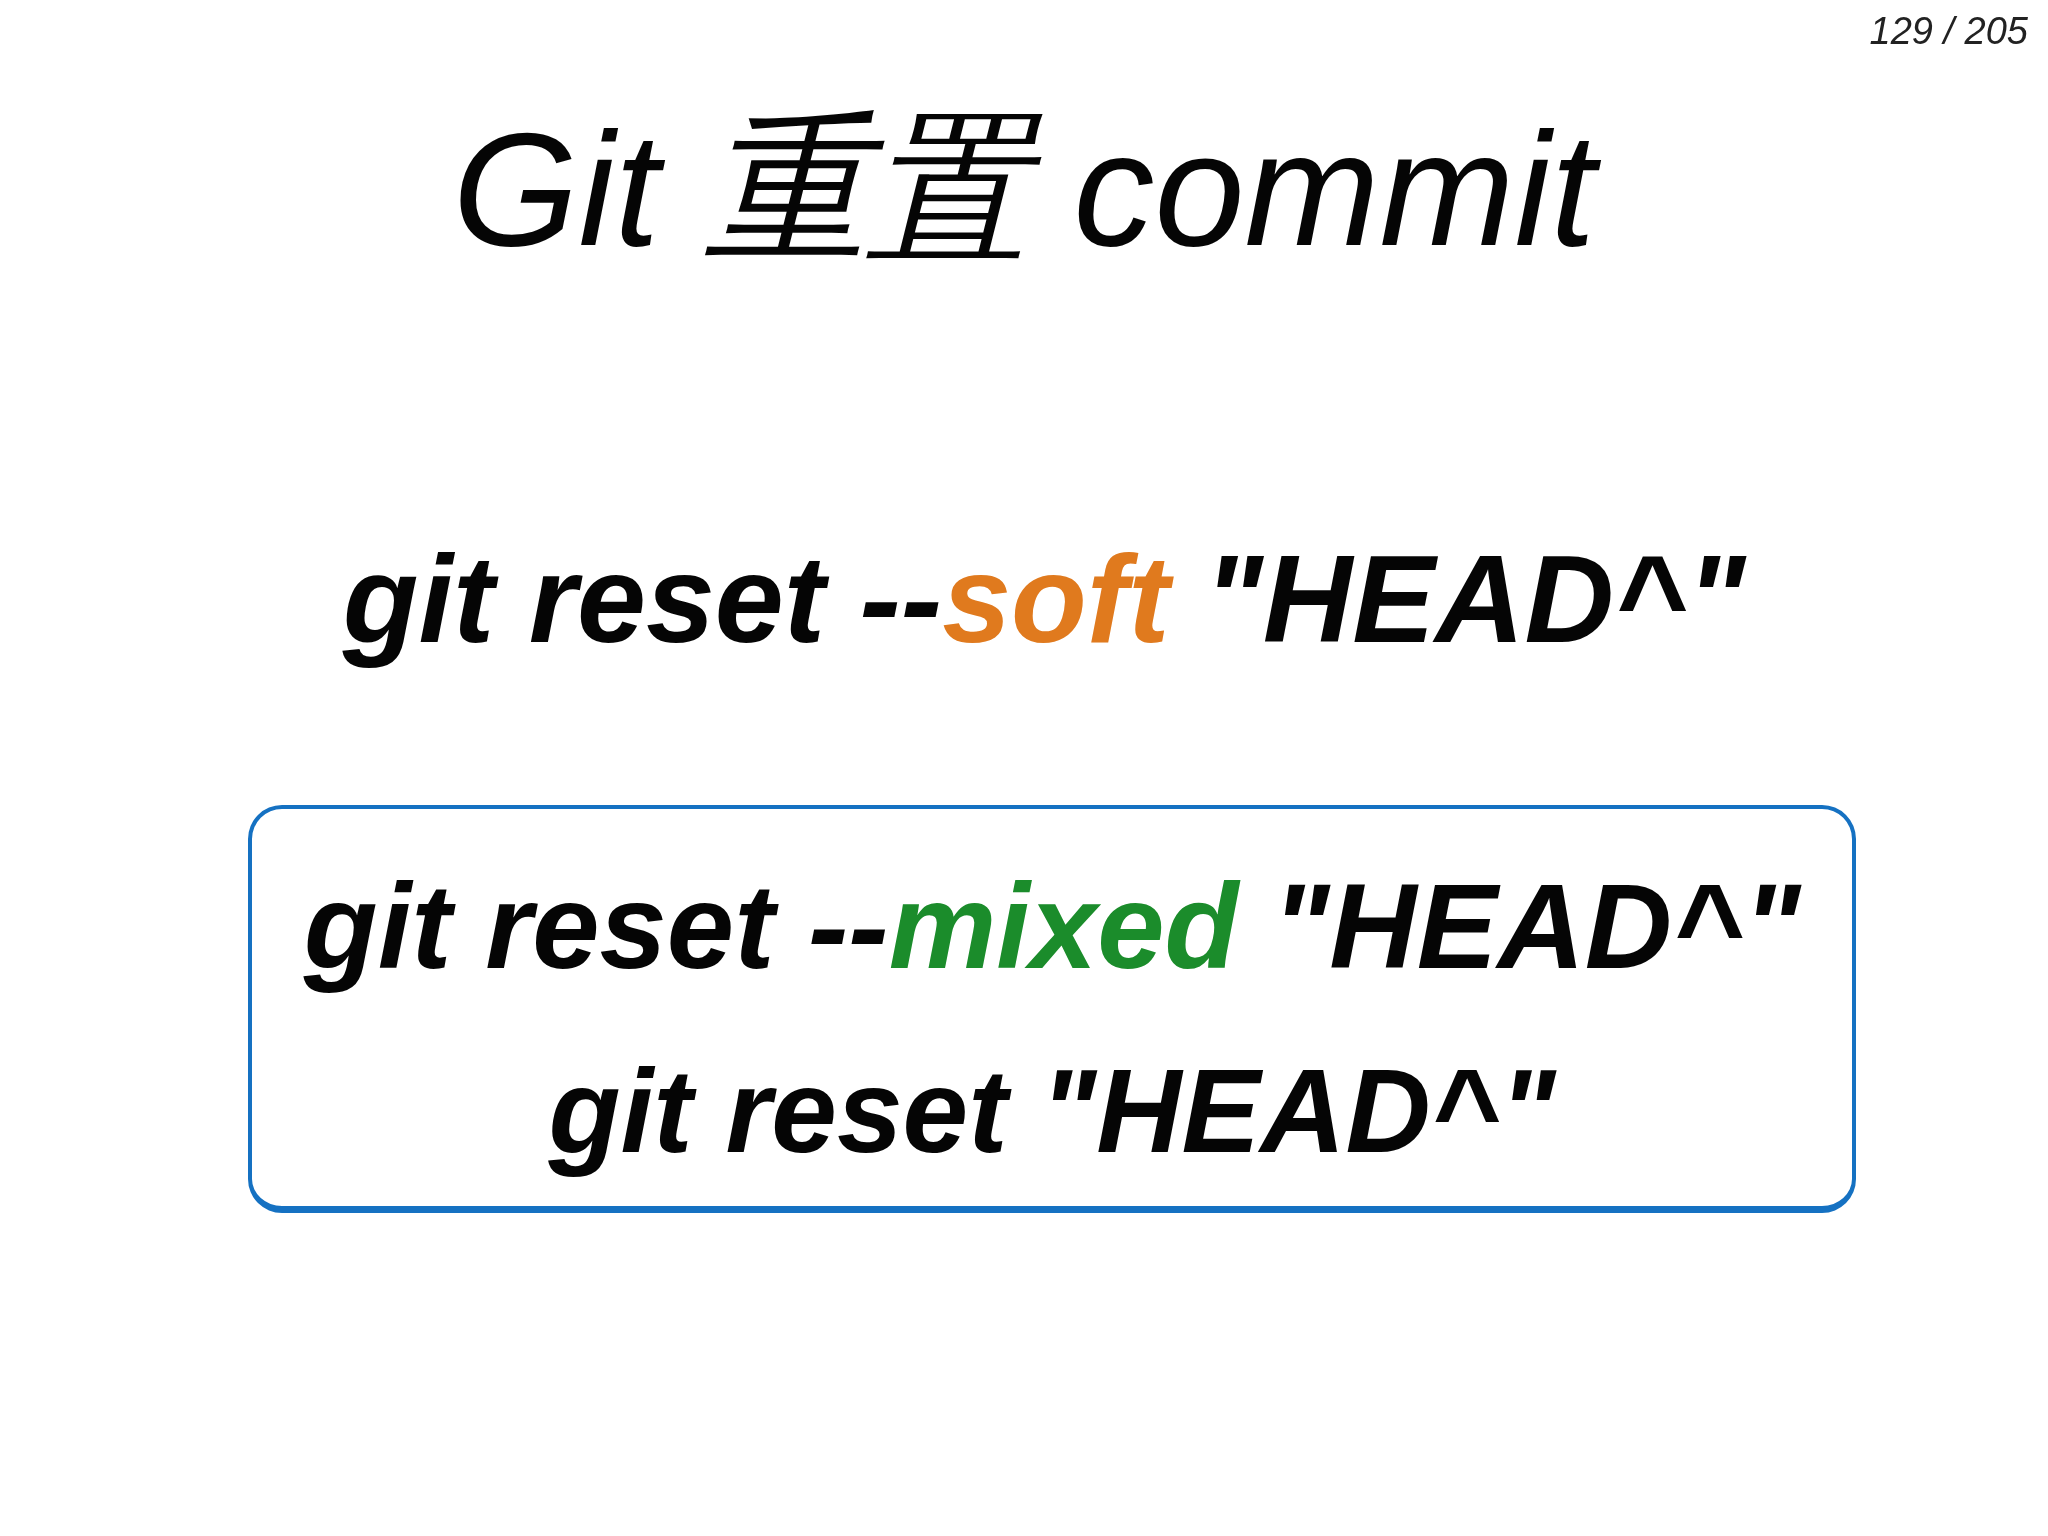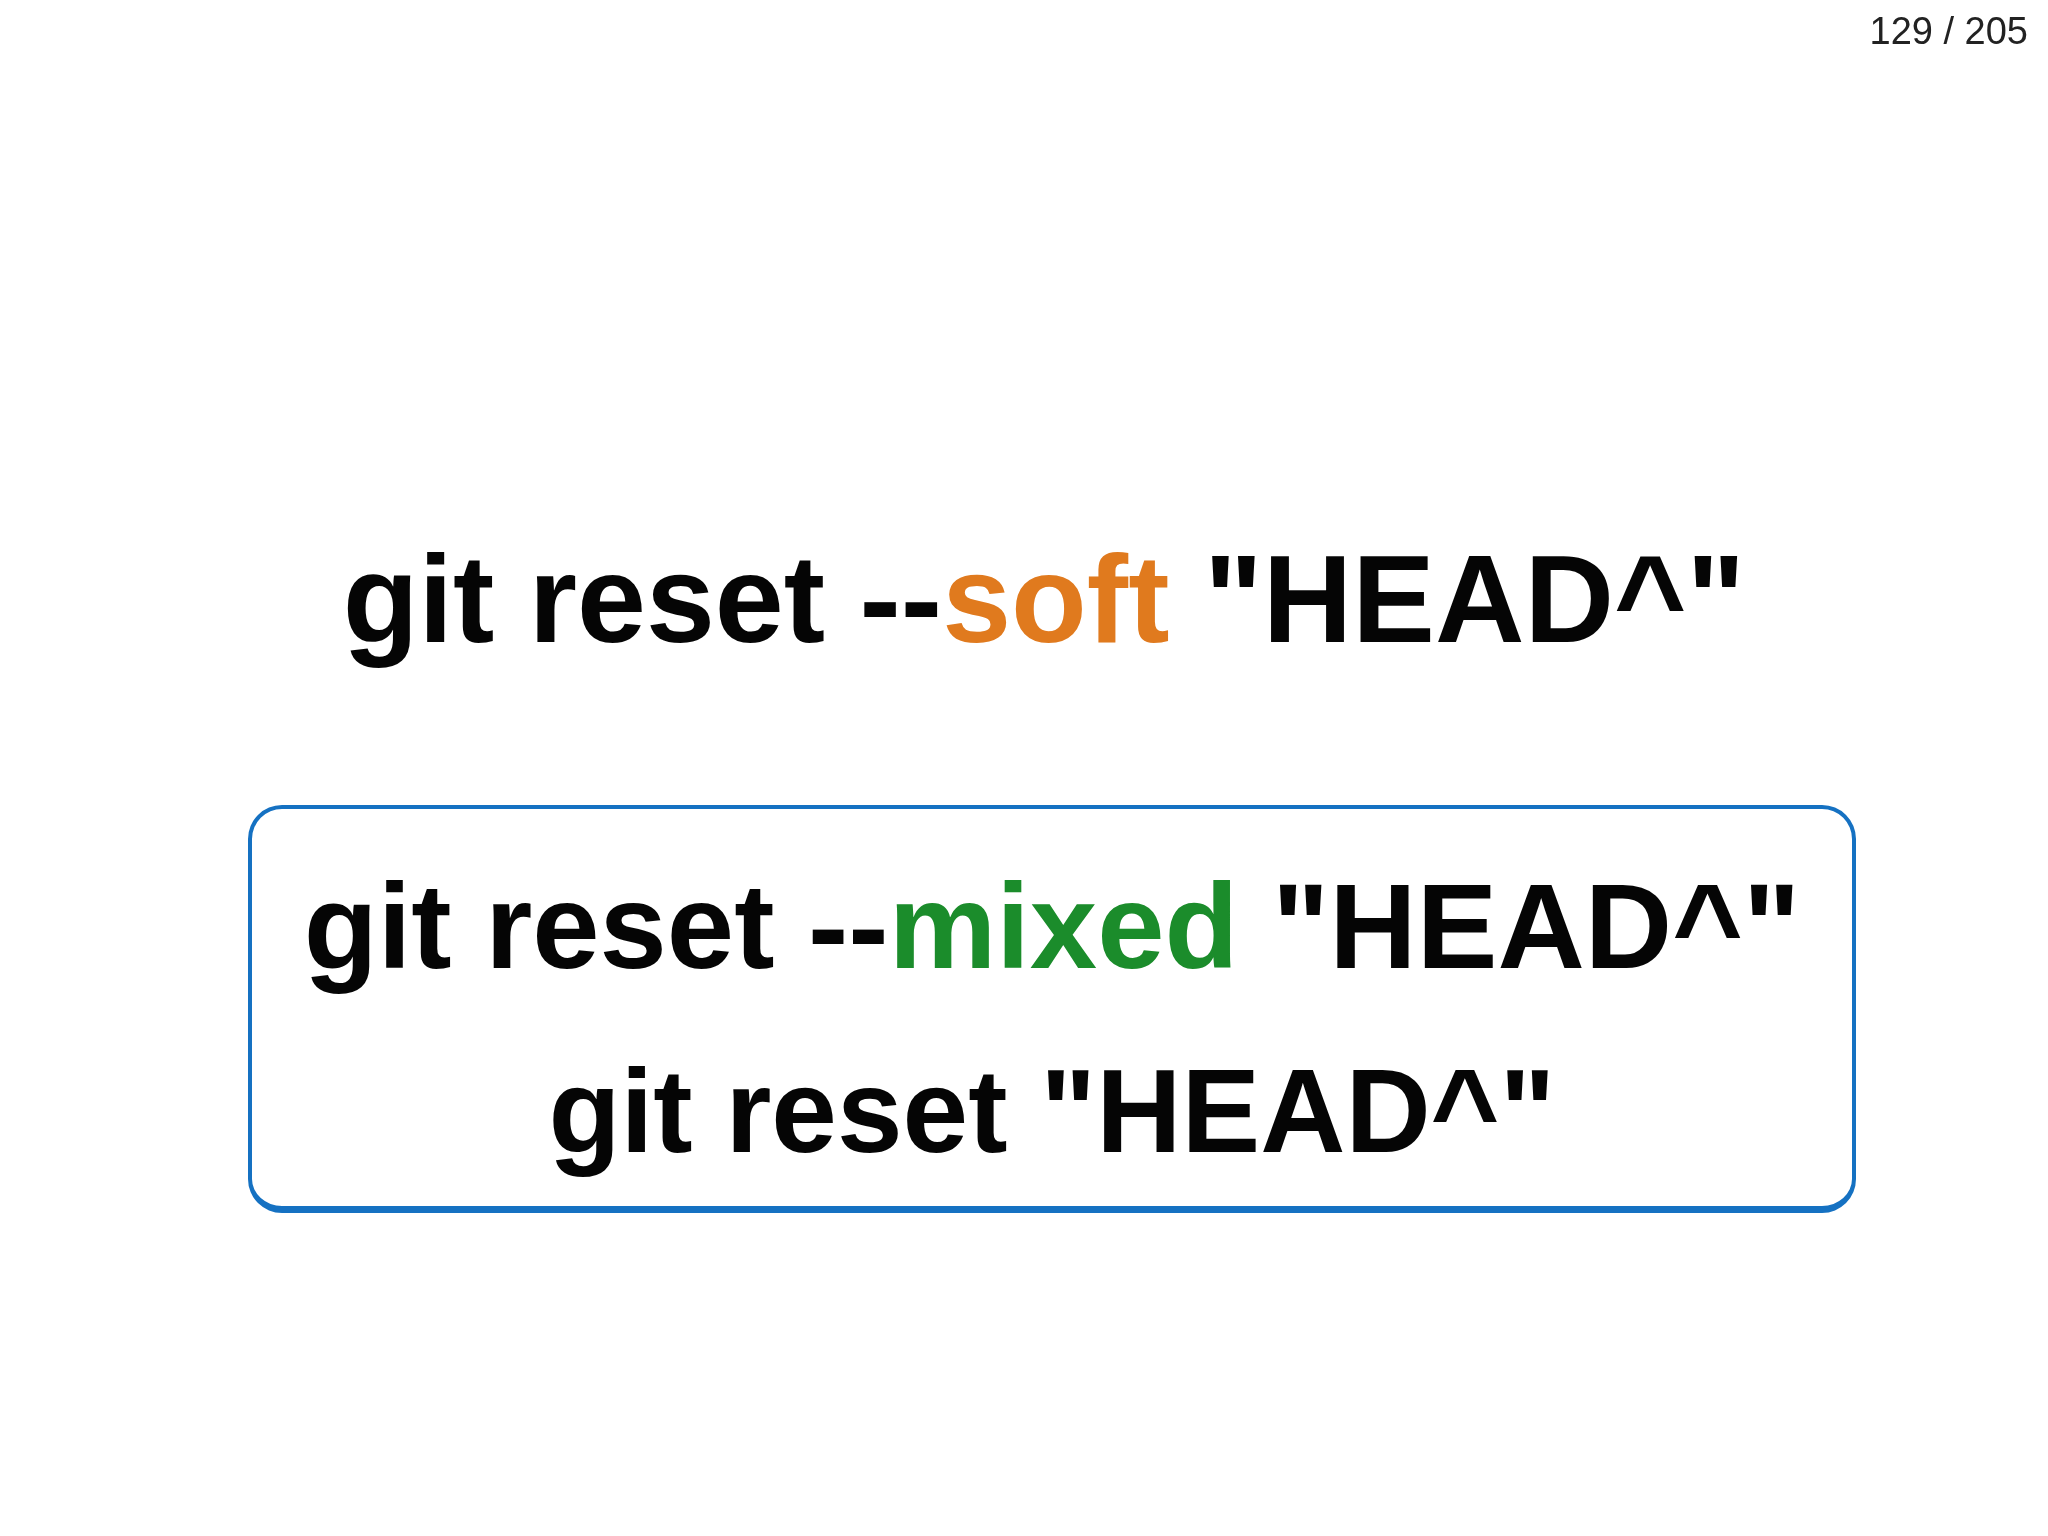--- a/index.html
+++ b/index.html
@@ -10,20 +10,21 @@
     background: #ffffff;
     overflow: hidden;
     font-family: "Liberation Sans", sans-serif;
   }
 
   .slide {
     position: relative;
     width: 2048px;
     height: 1536px;
     background: #ffffff;
+    font-style: italic;
   }
 
   .page-number {
     position: absolute;
     top: 10px;
     right: 20px;
     font-size: 38px;
     font-weight: 400;
     color: var(--page-number, #222222);
     letter-spacing: 0px;
@@ -82,20 +83,21 @@
   .cmd-mixed   { font-size: 121px; }
   .cmd-default { font-size: 118px; }
 </style>
 </head>
 <body>
 
 <div class="slide">
 
   <div class="page-number">129 / 205</div>
 
+  <h1 class="title">Git 重置 commit</h1>
 
   <div class="cmd cmd-soft"><span>git reset --</span><span class="flag-soft">soft</span><span> "HEAD^"</span></div>
 
   <div class="highlight-box">
 
     <div class="cmd cmd-mixed"><span>git reset --</span><span class="flag-mixed">mixed</span><span> "HEAD^"</span></div>
 
     <div class="cmd cmd-default">git reset "HEAD^"</div>
 
   </div>

